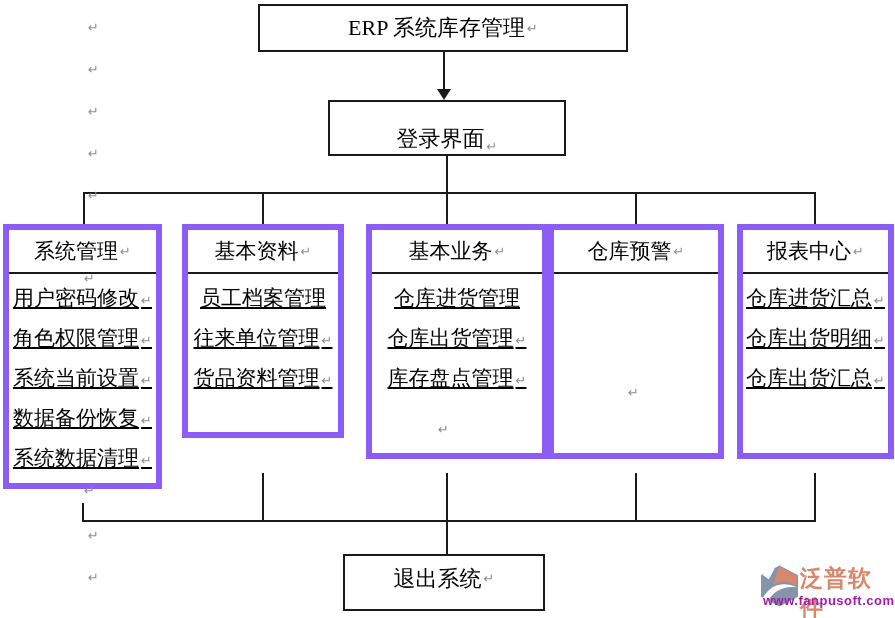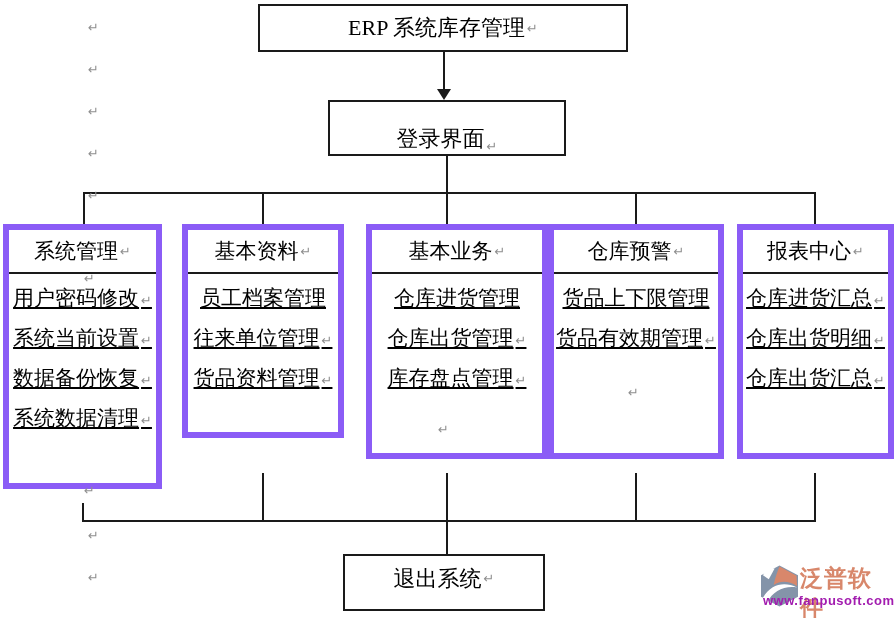--- a/index.html
+++ b/index.html
@@ -94,20 +94,21 @@
   <div class="line v" style="left:635px; top:192px; height:46px;"></div>
   <div class="line v" style="left:814px; top:192px; height:46px;"></div>
 
   <div class="col col-1">
     <div class="col-header">
       <span>系统管理</span>
         <span class="pm">↵</span>
     </div>
     <div class="col-body">
       <div class="col-item"><span>用户密码修改</span><span class="pm">↵</span></div>
+      <div class="col-item"><span>角色权限管理</span><span class="pm">↵</span></div>
       <div class="col-item"><span>系统当前设置</span><span class="pm">↵</span></div>
       <div class="col-item"><span>数据备份恢复</span><span class="pm">↵</span></div>
       <div class="col-item"><span>系统数据清理</span><span class="pm">↵</span></div>
     </div>
   </div>
 
   <div class="col col-2">
     <div class="col-header">
       <span>基本资料</span>
         <span class="pm">↵</span>
@@ -128,24 +129,20 @@
       <div class="col-item"><span>仓库进货管理</span></div>
       <div class="col-item"><span>仓库出货管理</span><span class="pm">↵</span></div>
       <div class="col-item"><span>库存盘点管理</span><span class="pm">↵</span></div>
     </div>
   </div>
 
   <div class="col col-4">
     <div class="col-header">
       <span>仓库预警</span>
         <span class="pm">↵</span>
-    </div>
-    <div class="col-body">
-      <div class="col-item"><span>货品上下限管理</span></div>
-      <div class="col-item"><span>货品有效期管理</span><span class="pm">↵</span></div>
     </div>
   </div>
 
   <div class="col col-5">
     <div class="col-header">
       <span>报表中心</span>
         <span class="pm">↵</span>
     </div>
     <div class="col-body">
       <div class="col-item"><span>仓库进货汇总</span><span class="pm">↵</span></div>

